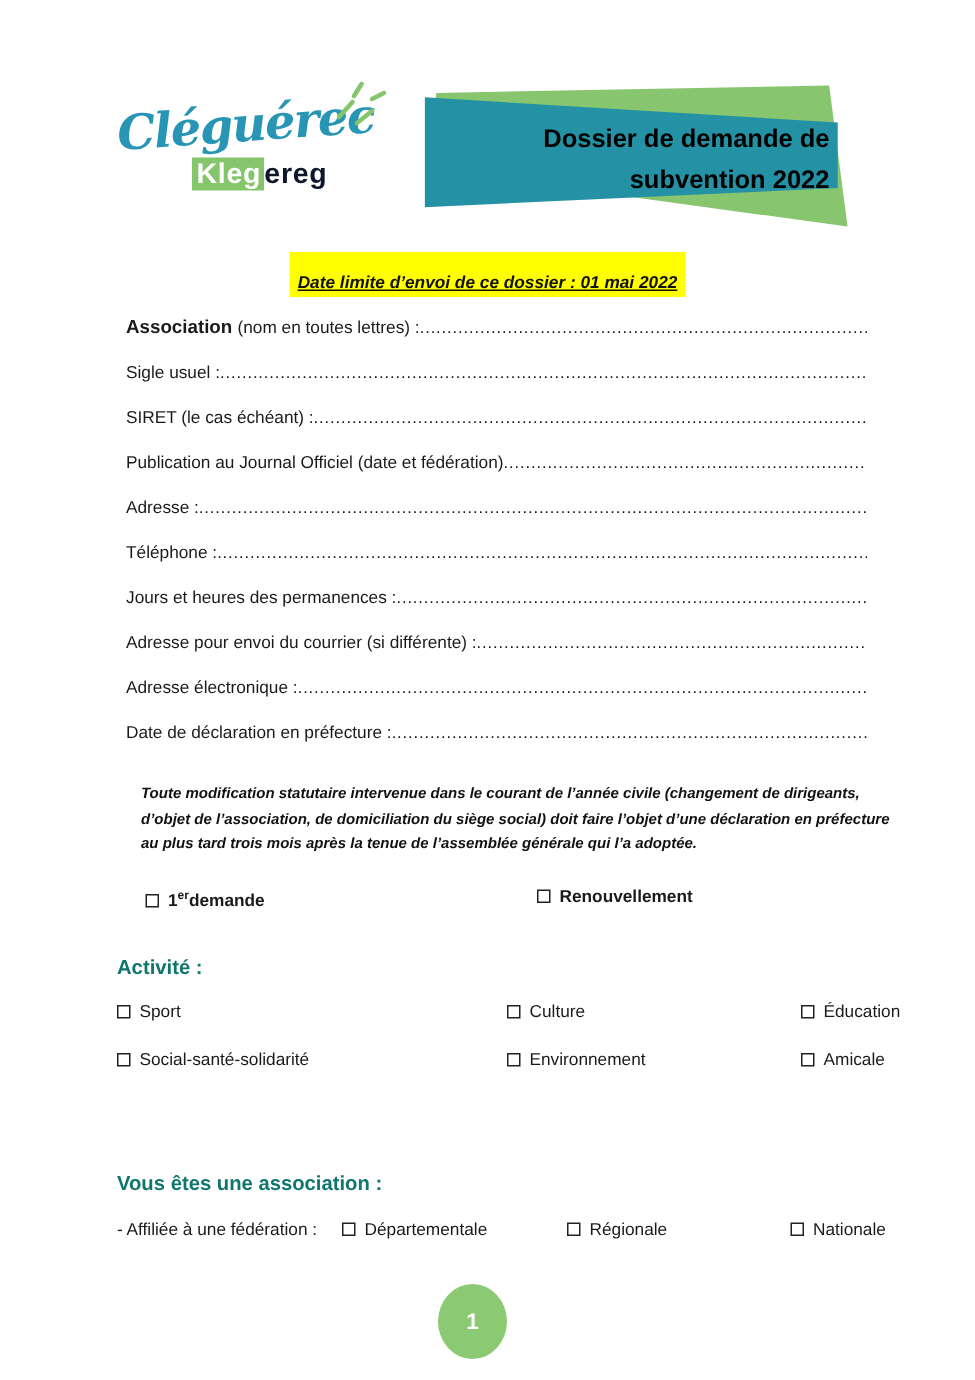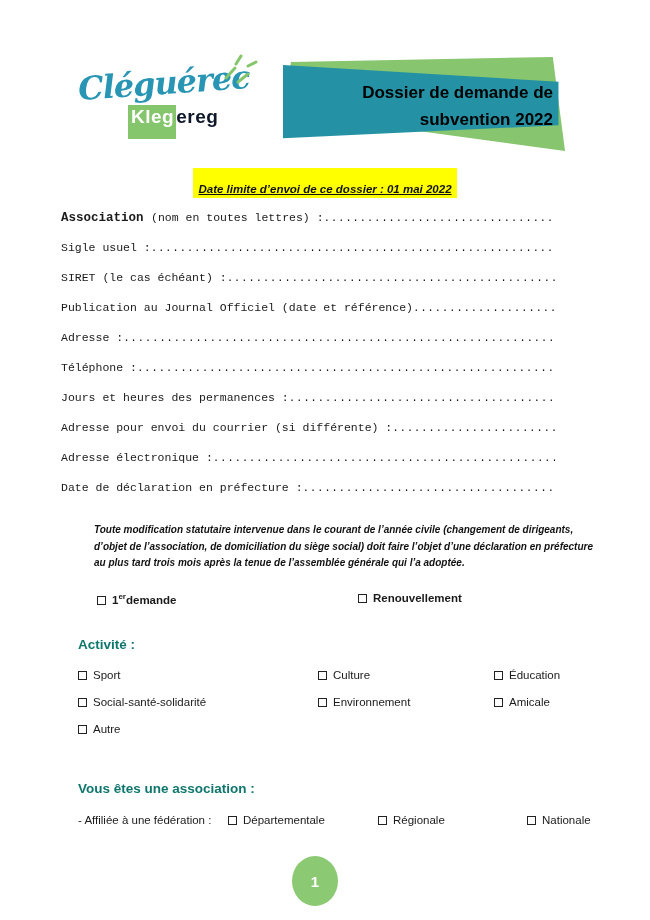--- a/index.html
+++ b/index.html
@@ -7,40 +7,40 @@
   .page { position: relative; width: 650px; height: 920px; background: #fff; overflow: hidden; }
 
   
   .logo { position: absolute; left: 76px; top: 56px; width: 190px; height: 95px; }
   .logo-script { position: absolute; left: 2px; top: 8px; font-family: "DejaVu Serif", serif;
     font-style: italic; font-weight: bold; font-size: 32px; letter-spacing: -1px;
     color: #2795B3; transform: rotate(-4deg); white-space: nowrap; }
   .sparks { position: absolute; left: 146px; top: -2px; }
   .logo-sub { position: absolute; left: 52px; top: 50px; font-weight: bold; font-size: 19px;
     letter-spacing: 0.5px; white-space: nowrap; }
-  .logo-sub .kleg { background: #85C56C; color: #fff; padding: 1px 2px 12px 3px; }
+  .logo-sub .kleg { background: #85C56C; color: #fff; padding: 1px 2px 0 3px; }
   .logo-sub .ereg { color: #0f172a; }
 
   
   .banner { position: absolute; left: 283px; top: 56px; width: 284px; height: 99px; }
   .banner-green { position: absolute; inset: 0; background: #87C56E;
     clip-path: polygon(2.8% 6%, 95% 1%, 99.3% 96%, 0% 57%); }
   .banner-teal { position: absolute; inset: 0; background: #2492A4;
     clip-path: polygon(0% 9%, 97% 26%, 97% 70%, 0% 83%); }
   .banner-text { position: absolute; left: 0; right: 14px; top: 23px; text-align: right;
     color: #000000; font-weight: bold; font-size: 17px; line-height: 27px; }
 
   
   .deadline-wrap { position: absolute; left: 0; right: 0; top: 168px; text-align: center; }
   .deadline { display: inline-block; background: #FFFF00; color: #111;
     font-weight: bold; font-style: italic; font-size: 11.5px; text-decoration: underline;
     padding: 15px 5px 3px 5px; }
 
   
-  .fields { position: absolute; left: 61px; top: 211px; width: 494px; font-family: Liberation Mono, monospace; }
+  .fields { position: absolute; left: 84px; top: 211px; width: 494px; }
   .field { display: flex; align-items: baseline; height: 30px; font-size: 11.5px; white-space: nowrap; }
   .field b { font-size: 12.5px; }
   .dots { flex: 1; overflow: hidden; white-space: nowrap; font-size: 11px; letter-spacing: 0.6px; color: #111; }
 
   
   .note { position: absolute; left: 78px; top: 506px; width: 500px; margin: 16px;
     font-weight: bold; font-style: italic; font-size: 10px; line-height: 16.5px; color: #111; }
 
   
   .box { display: inline-block; width: 9px; height: 9px; border: 1.5px solid #222;
@@ -51,21 +51,21 @@
     font-size: 11.5px; font-weight: bold; }
   .opt-first { position: absolute; left: 19px; }
   .opt-renew { position: absolute; left: 280px; }
   .opt-first sup { font-size: 8px; }
 
   h2.sect { position: absolute; margin: 0; font-size: 13.5px; font-weight: bold; color: #0f766e; }
   .h-activity { left: 78px; top: 637px; }
   .h-assoc   { left: 78px; top: 781px; text-align: right; }
 
   .activity-grid { position: absolute; left: 78px; top: 669px; width: 494px;
-    display: grid; grid-template-columns: 240px 176px 1fr; row-gap: 15px; font-size: 11.5px; }
+    display: grid; grid-template-columns: 240px 176px 1fr; row-gap: 15px; font-size: 11.5px; gap: 20px; }
 
   .fed-row { position: absolute; left: 78px; top: 814px; width: 494px; height: 16px; font-size: 11.5px; }
   .fed-label { position: absolute; left: 0; }
   .fed-opt-1 { position: absolute; left: 150px; }
   .fed-opt-2 { position: absolute; left: 300px; }
   .fed-opt-3 { position: absolute; left: 449px; }
 
   
   .page-circle { position: absolute; left: 292px; top: 856px; width: 46px; height: 50px;
     border-radius: 50%; background: #8CC973; color: #fff; display: flex;
@@ -109,21 +109,21 @@
     </div>
     <div class="field">
       <span><b></b><span>Sigle usuel :</span></span>
       <span class="dots">............................................................................................................................................................................................................................................................................................................</span>
     </div>
     <div class="field">
       <span><b></b><span>SIRET (le cas échéant) :</span></span>
       <span class="dots">............................................................................................................................................................................................................................................................................................................</span>
     </div>
     <div class="field">
-      <span><b></b><span>Publication au Journal Officiel (date et référence)</span></span>
+      <span><b></b><span>Publication au Journal Officiel (date et fédération)</span></span>
       <span class="dots">............................................................................................................................................................................................................................................................................................................</span>
     </div>
     <div class="field">
       <span><b></b><span>Adresse :</span></span>
       <span class="dots">............................................................................................................................................................................................................................................................................................................</span>
     </div>
     <div class="field">
       <span><b></b><span>Téléphone :</span></span>
       <span class="dots">............................................................................................................................................................................................................................................................................................................</span>
     </div>
@@ -157,21 +157,20 @@
   </div>
 
   <h2 class="sect h-activity">Activité :</h2>
   <div class="activity-grid">
     <span class="cb"><span class="box"></span><span>Sport</span></span>
     <span class="cb"><span class="box"></span><span>Culture</span></span>
     <span class="cb"><span class="box"></span><span>Éducation</span></span>
     <span class="cb"><span class="box"></span><span>Social-santé-solidarité</span></span>
     <span class="cb"><span class="box"></span><span>Environnement</span></span>
     <span class="cb"><span class="box"></span><span>Amicale</span></span>
-    <span class="cb"><span class="box"></span><span>Autre</span></span>
   </div>
 
   <h2 class="sect h-assoc">Vous êtes une association :</h2>
   <div class="fed-row">
     <span class="fed-label">- Affiliée à une fédération :</span>
     <span class="cb fed-opt-1"><span class="box"></span><span>Départementale</span></span>
     <span class="cb fed-opt-2"><span class="box"></span><span>Régionale</span></span>
     <span class="cb fed-opt-3"><span class="box"></span><span>Nationale</span></span>
   </div>
 

